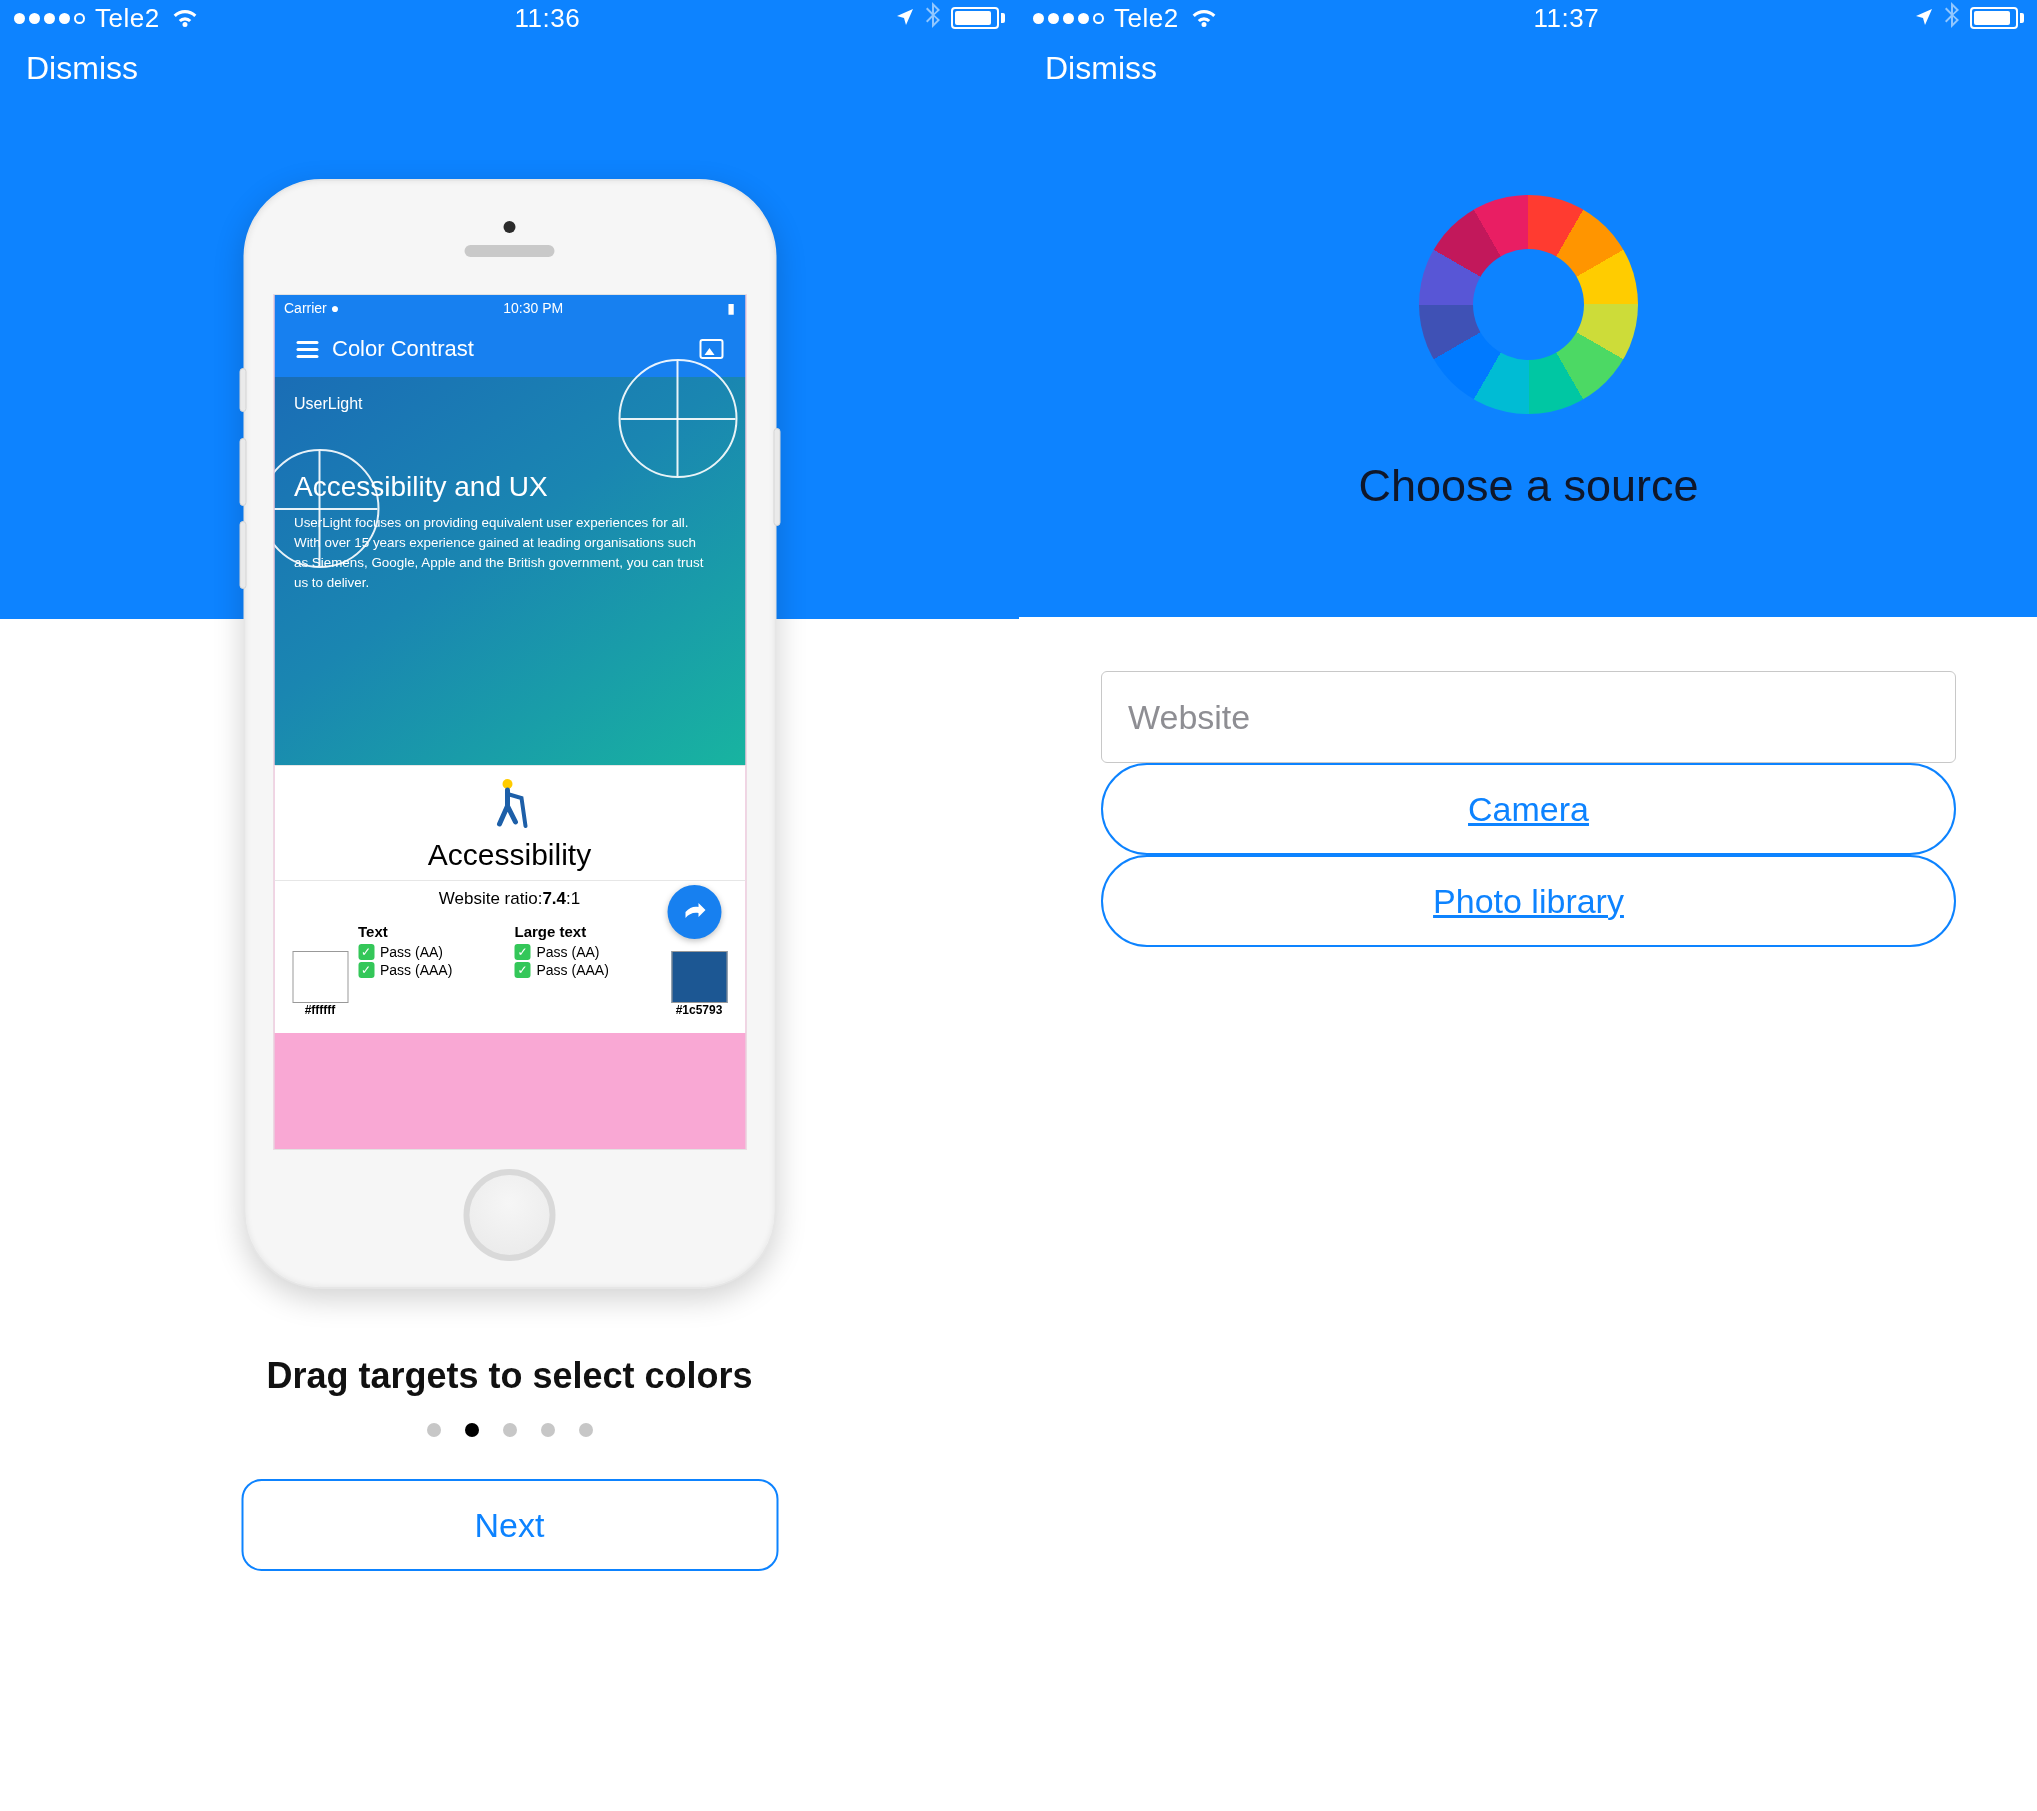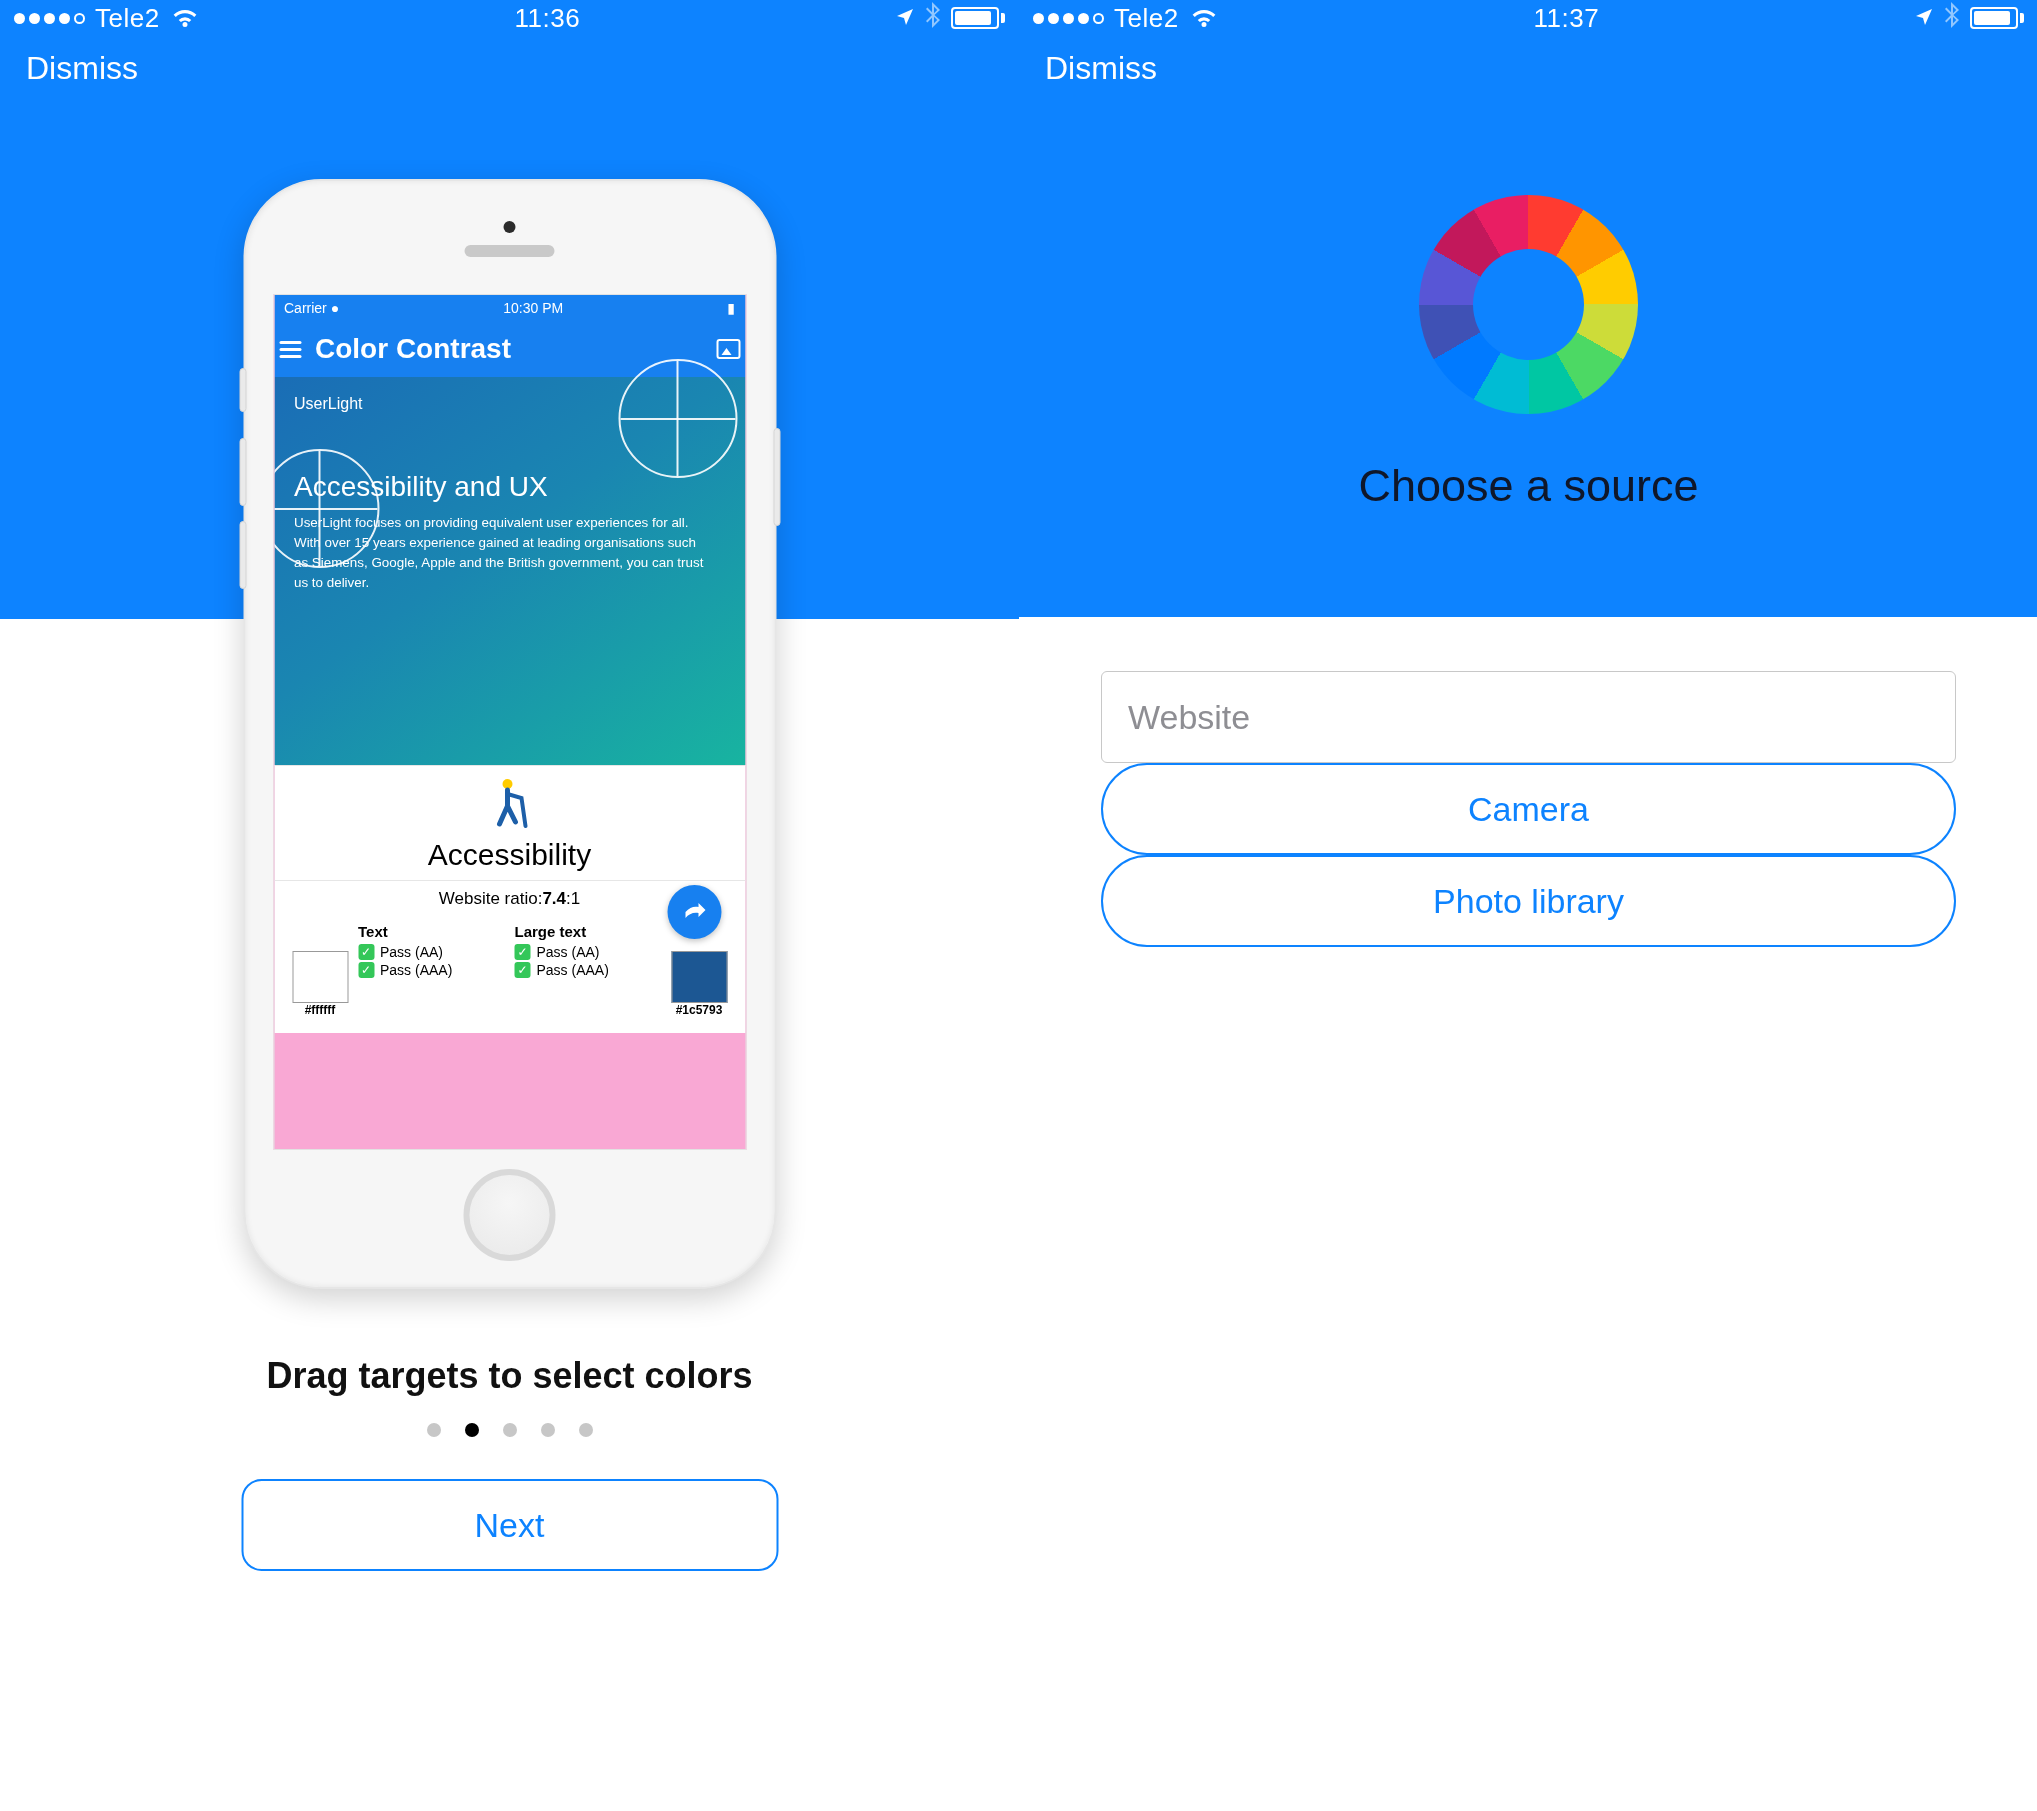--- a/index.html
+++ b/index.html
@@ -29,21 +29,21 @@
   .phone .speaker { position:absolute; top:64px; left:50%; transform:translateX(-50%); width:90px; height:12px; background:#c9c9c9; border-radius:6px; }
   .phone .homebtn { position:absolute; bottom:26px; left:50%; transform:translateX(-50%); width:92px; height:92px; border:6px solid #d9d9d9; border-radius:50%; background:radial-gradient(circle at 50% 35%, #f6f6f6, #e9e9e9); }
   .phone .screen-inner { position:absolute; top:113px; left:28px; right:28px; bottom:137px; background:#f9a8d4; border:1px solid #e2e2e2; overflow:hidden; }
   .side-btn { position:absolute; background:#eaeaea; border:1px solid #d5d5d5; border-radius:4px; }
   .side-btn.l1 { left:-6px; top:187px; width:7px; height:44px; }
   .side-btn.l2 { left:-6px; top:257px; width:7px; height:68px; }
   .side-btn.l3 { left:-6px; top:340px; width:7px; height:68px; }
   .side-btn.r1 { right:-6px; top:247px; width:7px; height:98px; }
 
   .inner-status { height:26px; background:#1780f0; color:#fff; font-size:14px; display:flex; align-items:center; justify-content:space-between; padding:0 10px; }
-  .inner-nav { height:56px; background:#1780f0; color:#fff; display:flex; align-items:center; padding:0 5px; font-size:28px; font-weight:700; }
+  .inner-nav { height:56px; background:#1780f0; color:#fff; display:flex; align-items:center; padding:0 22px; font-size:22px; font-weight:400; }
   .inner-nav .ham { margin-right:14px; display:inline-flex; flex-direction:column; gap:4px; }
   .inner-nav .ham span { width:22px; height:3px; background:#fff; border-radius:2px; display:block; }
   .inner-nav .spacer { flex:1; }
   .inner-nav .pic-ico { width:24px; height:20px; border:2px solid #fff; border-radius:3px; position:relative; }
   .inner-nav .pic-ico::before { content:""; position:absolute; bottom:2px; left:3px; width:0; height:0; border-left:5px solid transparent; border-right:5px solid transparent; border-bottom:7px solid #fff; }
 
   .hero { height:388px; background: linear-gradient(145deg, #1a6db6 0%, #1a86b1 45%, #18b4a0 100%); color:#fff; padding:18px 20px; position:relative; }
   .hero .brand { font-size:16px; }
   .hero h2 { font-size:28px; font-weight:400; margin-top:58px; }
   .hero p { font-size:13.4px; line-height:1.5; margin-top:10px; max-width:418px; }
@@ -73,21 +73,21 @@
   .nextbtn { position:absolute; top:1479px; left:50%; transform:translateX(-50%); width:537px; height:92px; border:2px solid #0d83ff; border-radius:20px; color:#0d83ff; font-size:34px; display:flex; align-items:center; justify-content:center; cursor:pointer; background:#fff; }
 
   
   .s2 .blue-hdr { height: 617px; display:flex; flex-direction:column; }
   .wheel-area { flex:1; display:flex; flex-direction:column; align-items:center; justify-content:center; gap:46px; padding-bottom:30px; }
   .wheel { width:219px; height:219px; position:relative; }
   .wheel .hole { position:absolute; inset:54px; background:#0d83ff; border-radius:50%; }
   .choose-title { color:#0f172a; font-size:45px; font-weight:500; }
   .source-list { padding:54px 82px; display:flex; flex-direction:column; }
   .field { height:92px; border:1px solid #c8c8c8; border-radius:6px; padding:0 26px; font-size:34px; color:#8e8e93; display:flex; align-items:center; background:#fff; }
-  .pillbtn { height:92px; border:2px solid #0d83ff; border-radius:46px; color:#0d83ff; font-size:34px; display:flex; align-items:center; justify-content:center; cursor:pointer; background:#fff; }
+  .pillbtn { height:92px; border:2px solid #0d83ff; border-radius:46px; color:#0d83ff; font-size:34px; display:flex; align-items:center; justify-content:center; cursor:pointer; background:#fff;text-decoration:underline; }
 
   
   .wheel .ring {
     position:absolute; inset:0; border-radius:50%;
     background: conic-gradient(
       #ff3b30 0deg 30deg,
       #ff9500 30deg 60deg,
       #ffcc00 60deg 90deg,
       #cddc39 90deg 120deg,
       #4cd964 120deg 150deg,

